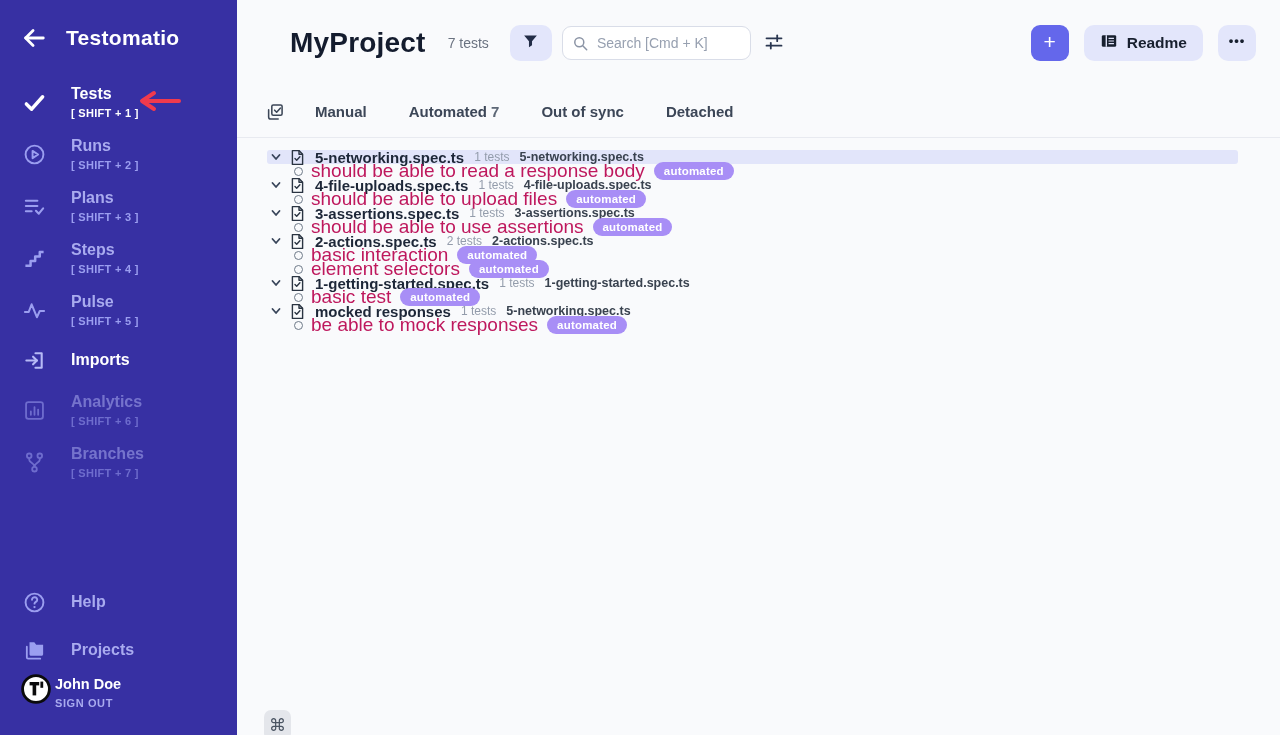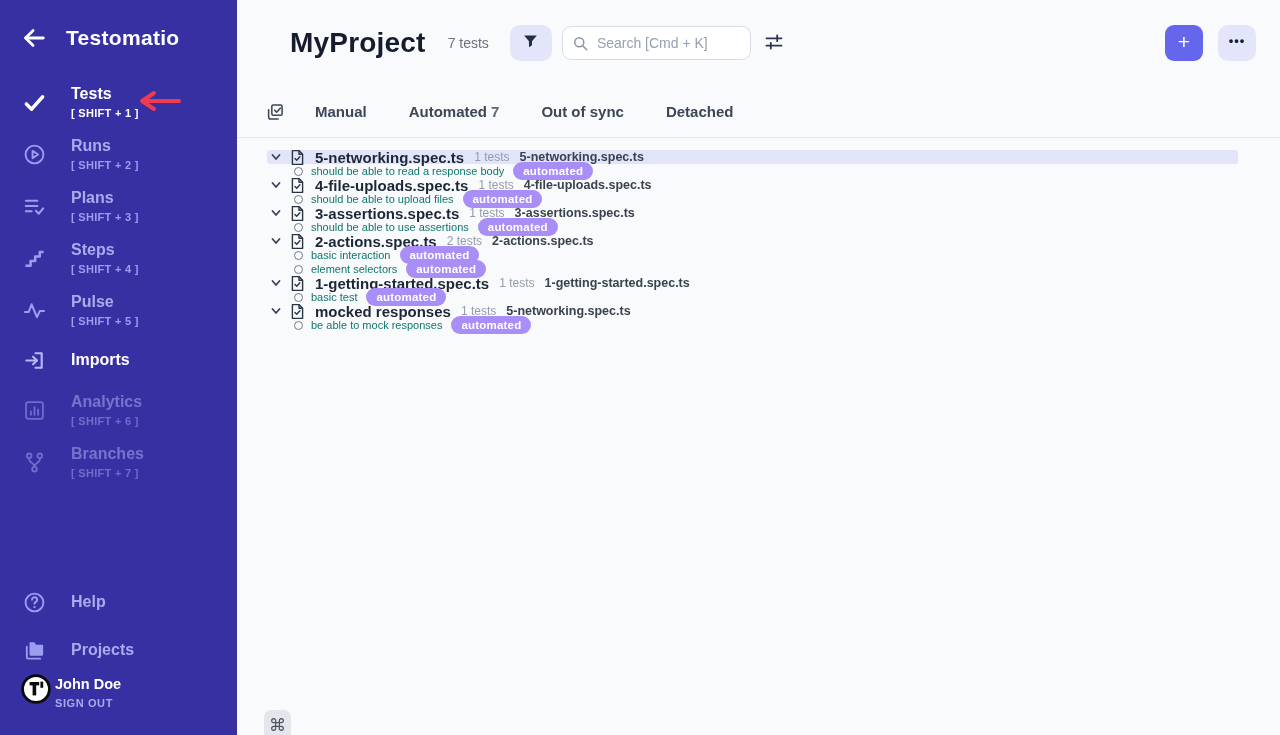--- a/index.html
+++ b/index.html
@@ -68,21 +68,21 @@
   .row.hl { background:#e2e5fa; border-radius:3px; }
   .chev { width:12px; height:12px; color:#39455a; margin:0 7px 0 3px; flex:0 0 12px; }
   .chev svg { width:12px; height:12px; display:block; }
   .ficon { width:17px; height:17px; color:#2a3442; margin-right:9px; flex:0 0 17px; }
   .ficon svg { width:17px; height:17px; display:block; }
   .fname { font-size:15px; font-weight:700; color:#1d2738; }
   .fcount { font-size:12px; color:#939cab; margin-left:10px; }
   .fpath { font-size:12.5px; font-weight:700; color:#39424f; margin-left:10px; }
   .row.test { padding-left:27px; }
   .ring { width:9px; height:9px; border:1.6px solid #6f7a89; border-radius:50%; margin-right:8px; flex:0 0 9px; }
-  .ttitle { font-size:11px; color:#0f766e; }
+  .ttitle { font-size:19px; color:#be185d; }
   .badge { margin-left:9px; background:#a88ef6; color:#fff; font-size:11.5px; font-weight:700; padding:2.5px 10px 3.5px; border-radius:10px; letter-spacing:.2px; }
 
   .cmd-chip { position:absolute; left:27px; top:710px; width:27px; height:30px; background:#e4e6eb; border-radius:7px; display:flex; align-items:center; justify-content:center; font-size:17px; color:#4a5462; cursor:pointer; }
 </style>
 </head>
 <body>
 
 <div class="app">
 
   <aside class="sidebar">
@@ -272,20 +272,28 @@
       <button class="tune-btn">
         <span><svg viewBox="0 0 20 20" fill="none" stroke="currentColor" stroke-width="1.8" stroke-linecap="round">
               <path d="M2.5 6.3h15"></path>
               <path d="M13.2 3.4v5.8"></path>
               <path d="M2.5 13.7h15"></path>
               <path d="M6.8 10.8v5.8"></path>
             </svg></span>
       </button>
       <div class="spacer"></div>
       <button class="icon-btn add-btn">+</button>
+      <button class="icon-btn readme-btn">
+        <span><svg viewBox="0 0 20 20">
+              <rect x="2" y="3.5" width="16" height="13" rx="1.6" fill="currentColor"></rect>
+              <path d="M7 3.5v13" stroke="#e3e6fb" stroke-width="1.5"></path>
+              <path d="M9.5 7h6M9.5 10h6M9.5 13h6" stroke="#e3e6fb" stroke-width="1.3"></path>
+            </svg></span>
+        <span>Readme</span>
+      </button>
       <button class="icon-btn more-btn">•••</button>
     </header>
 
     <div class="tabbar">
       <span class="selectall">
         <svg viewBox="0 0 22 22" fill="none" stroke="currentColor" stroke-width="1.7" stroke-linecap="round" stroke-linejoin="round">
             <path d="M4 8.5v8a2.3 2.3 0 002.3 2.3h8.2"></path>
             <rect x="7.5" y="3.2" width="11.3" height="11.3" rx="1.6"></rect>
             <path d="M10.6 9l2.2 2.2 4-4.4"></path>
           </svg>

